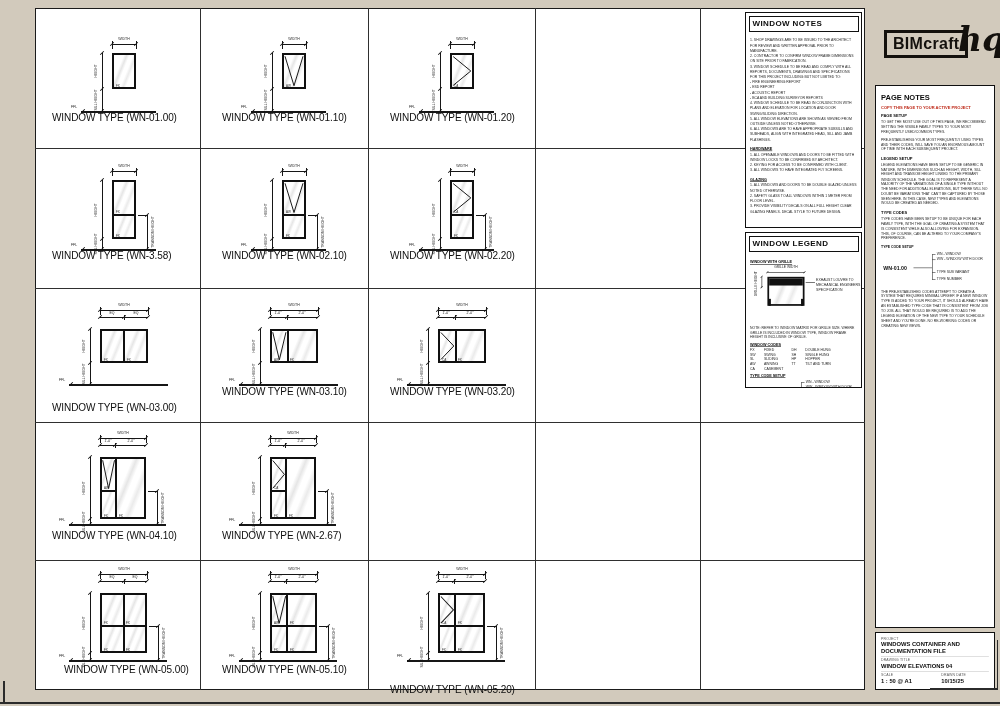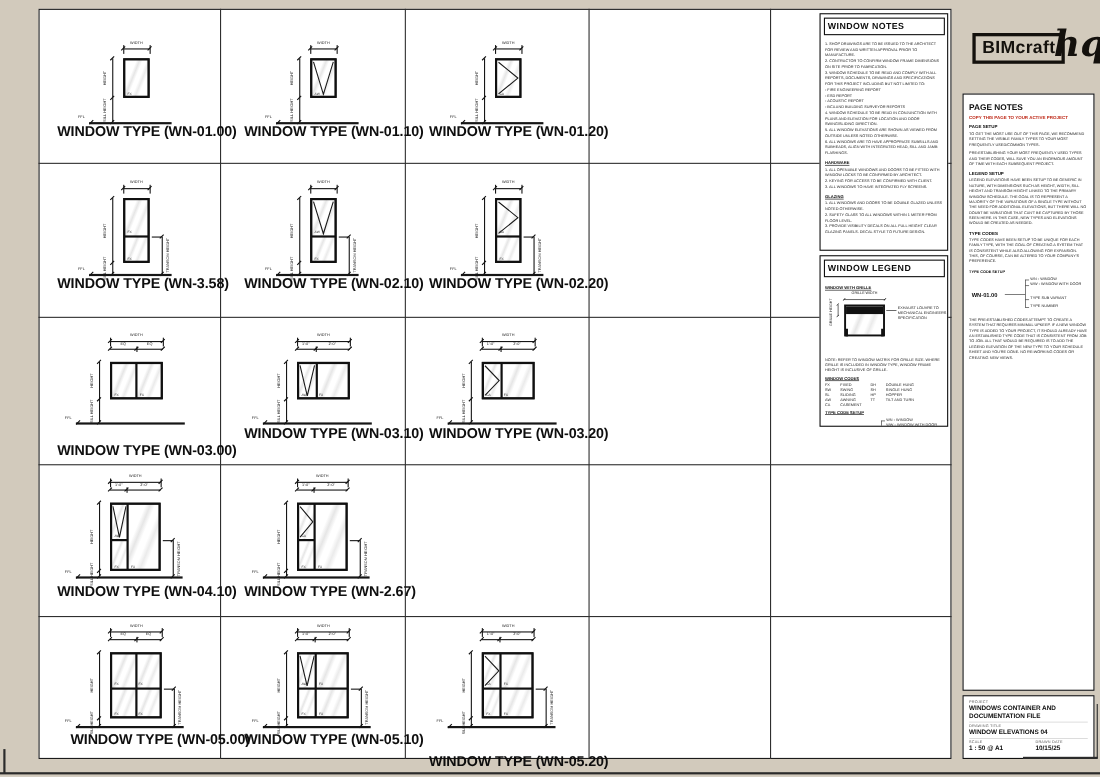--- a/index.html
+++ b/index.html
@@ -6,21 +6,21 @@
   #canvas{position:relative;width:1000px;height:706px;background:#d2cabc;overflow:hidden;
           font-family:"Liberation Sans",sans-serif;color:#111;}
   .sheet{position:absolute;left:35px;top:8px;width:830px;height:682px;background:#ffffff;
          border:1.4px solid #1b1b1b;box-sizing:border-box;z-index:0;}
   .gline{position:absolute;background:#2f2f2f;z-index:1;}
   .tick{position:absolute;width:5px;height:1px;background:#111;transform:translate(-50%,-50%) rotate(-45deg);z-index:2;}
   .hlabel{position:absolute;font-size:6px;color:#1a1a1a;white-space:nowrap;z-index:2;
           transform:translate(-50%,0) scale(0.58);}
   .rlabel{position:absolute;font-size:6px;color:#1a1a1a;white-space:nowrap;z-index:2;
           transform:translate(-50%,-50%) rotate(-90deg) scale(0.58);}
-  .caption{position:absolute;font-size:13px;font-weight:bold;letter-spacing:-0.1px;color:#0e0e0e;
+  .caption{position:absolute;font-size:10px;font-weight:normal;letter-spacing:-0.1px;color:#0e0e0e;
            white-space:nowrap;z-index:2;}
   .glass{background:linear-gradient(112deg,#ffffff 30%,#e6e6e6 39%,#ffffff 48%,#ffffff 58%,#ebebeb 67%,#ffffff 76%);
          position:relative;}
   .plabel{position:absolute;left:1.5px;bottom:0.5px;font-size:6px;color:#222;
           transform:scale(0.5);transform-origin:0 100%;line-height:1;z-index:2;}
   .panel{position:absolute;background:#ffffff;border:1.4px solid #101010;z-index:5;box-sizing:border-box;overflow:hidden;}
   .phead{border:1px solid #101010;margin:2.5px;padding:2.5px 3px;font-weight:bold;font-size:8px;
          letter-spacing:0.4px;color:#0d0d0d;}
   .pbody{padding:1px 4px 4px;position:relative;}
   .scalebox{transform:scale(0.58);transform-origin:0 0;width:172%;}

